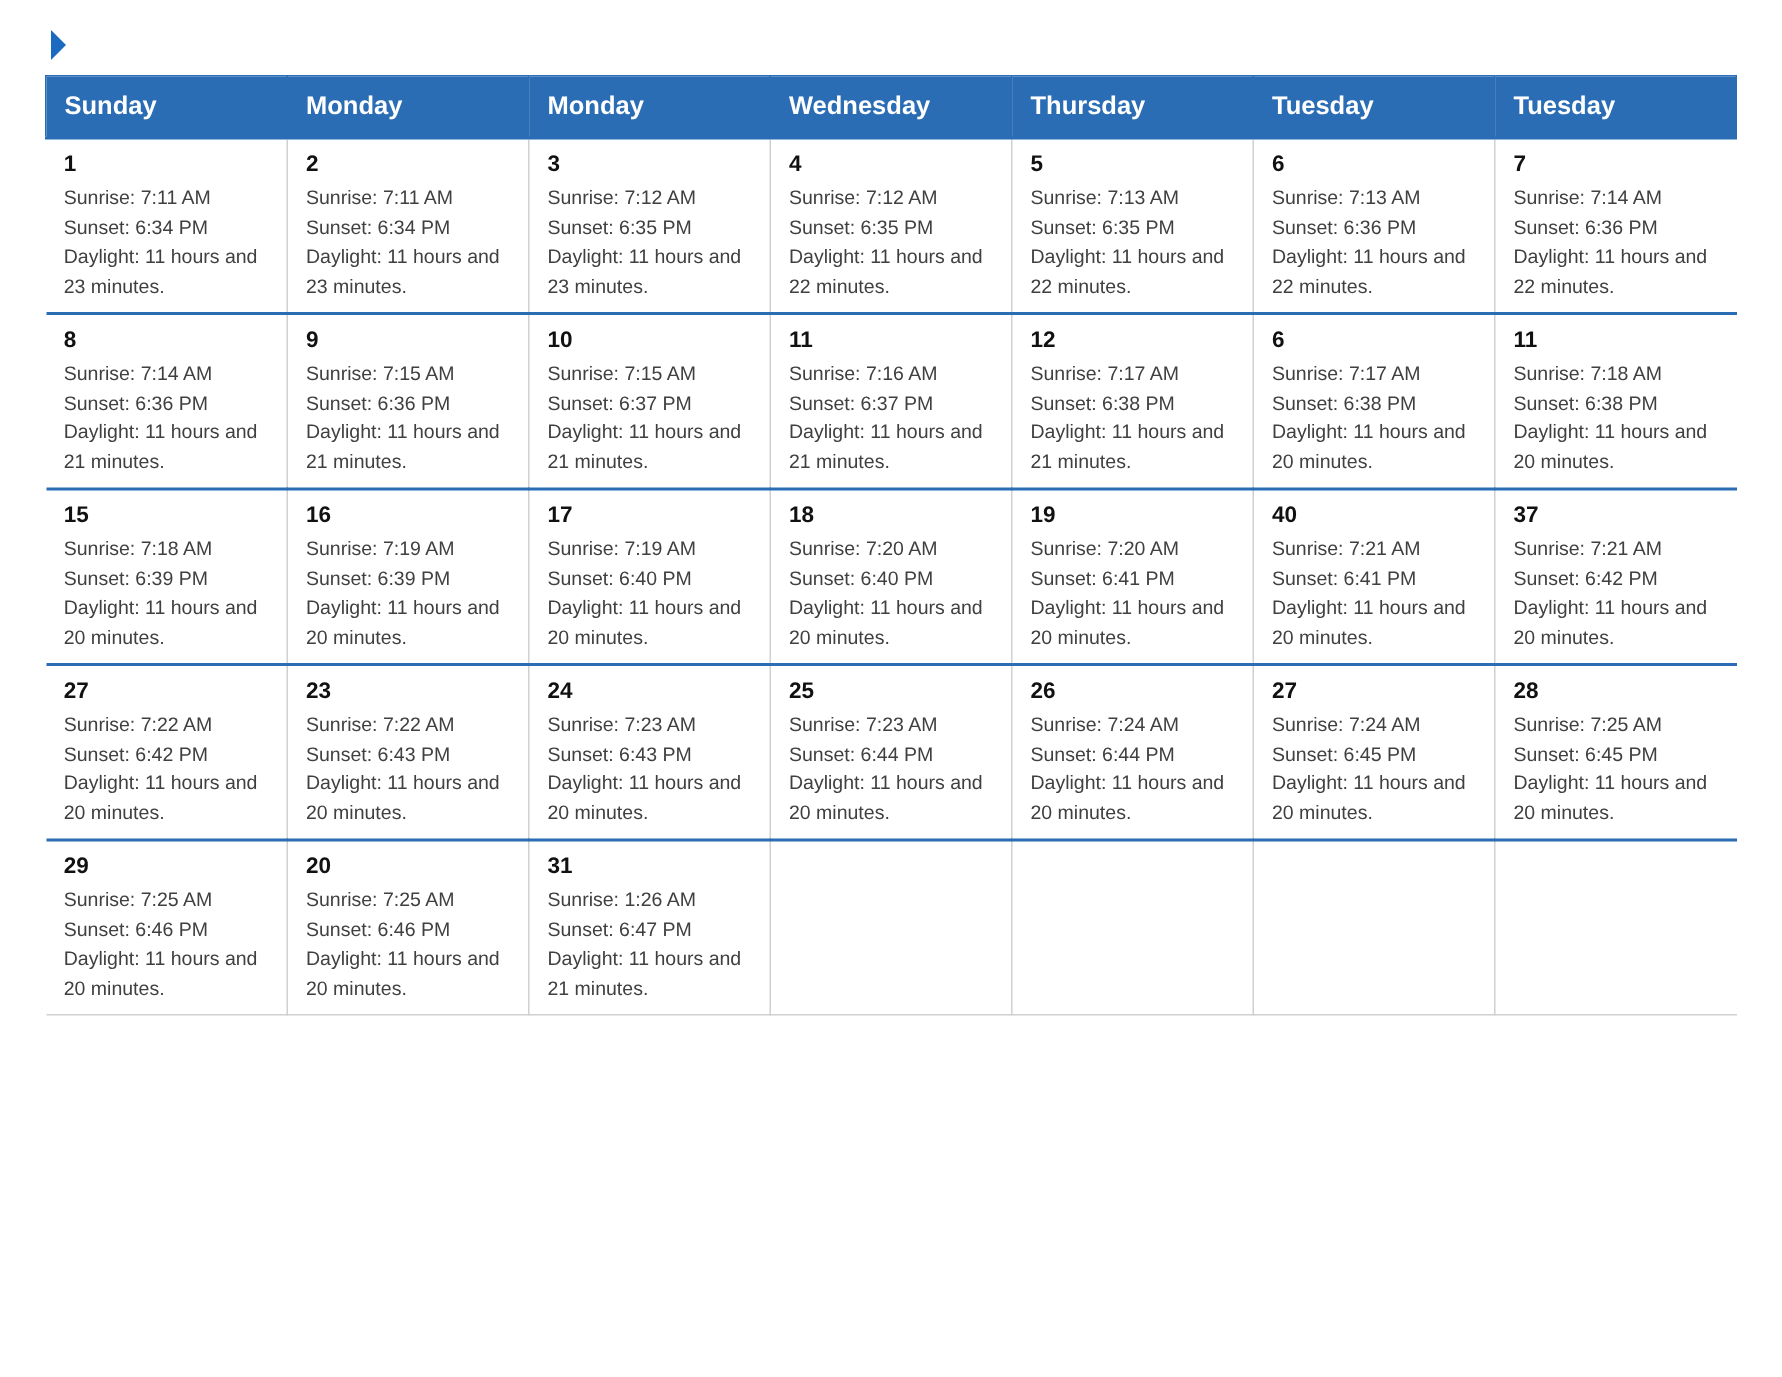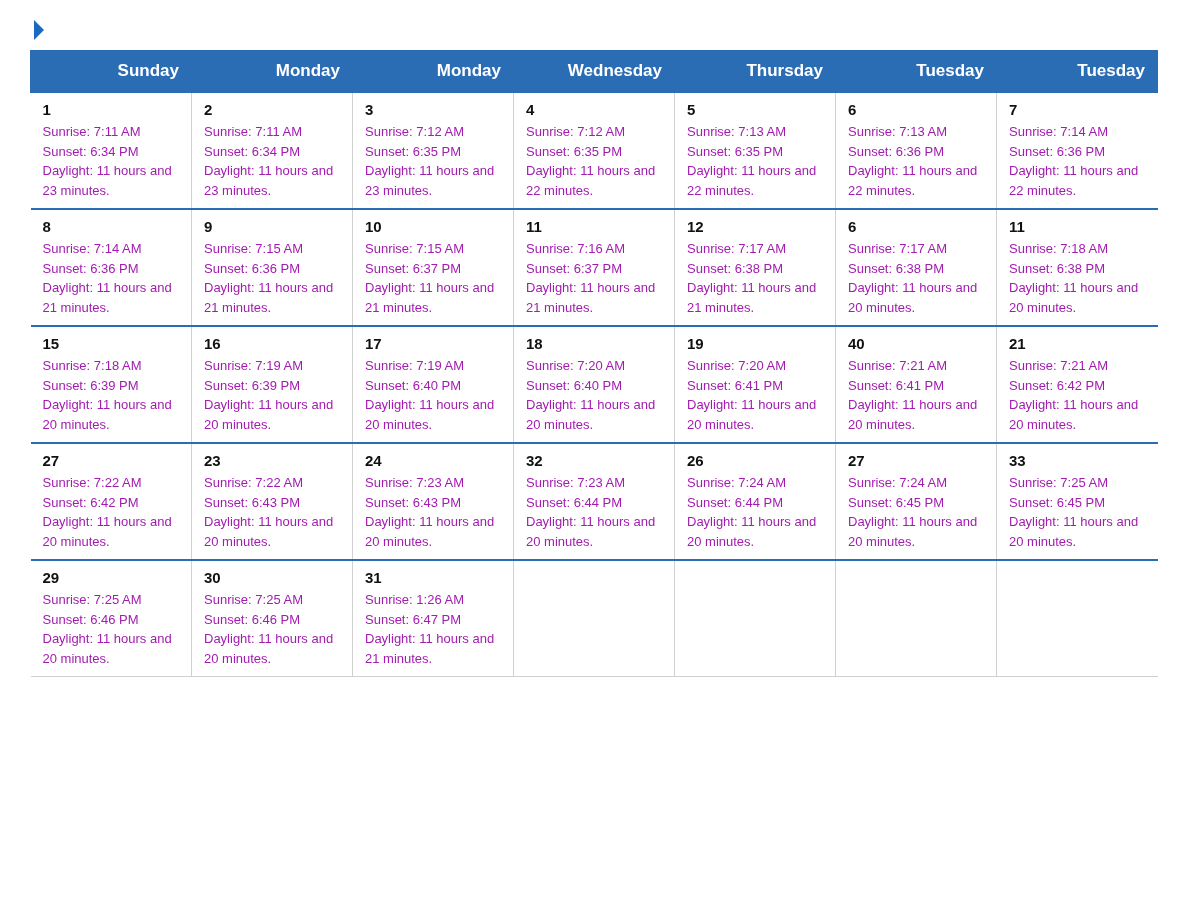--- a/index.html
+++ b/index.html
@@ -64,21 +64,21 @@
       margin-top: 10px;
     }
     .calendar thead tr {
       background-color: #2a6db5;
     }
     .calendar thead th {
       color: #fff;
       font-size: 17px;
       font-weight: bold;
       padding: 10px 12px;
-      text-align: right;
+      text-align: left;
       border: 1px solid #2a6db5;
     }
     .calendar tbody tr {
       border-top: 2px solid #2a6db5;
     }
     .calendar tbody td {
       vertical-align: top;
       padding: 8px 12px;
       border-right: 1px solid #d0d0d0;
       border-bottom: 1px solid #d0d0d0;
@@ -93,21 +93,21 @@
     .day-num {
       font-size: 15px;
       font-weight: bold;
       color: #111;
       margin-bottom: 4px;
       display: block;
     }
     .day-info {
       font-size: 13px;
       line-height: 1.5;
-      color: #a21caf;
+      color: #404040;
     }
     .empty-cell {
       background: #fff;
     }
   </style>
 </head>
 <body>
 
 <div class="header-row">
   <div class="logo">
@@ -295,21 +295,21 @@
       </td>
         <td>
         <span class="day-num">40</span>
         <div class="day-info">
           <span>Sunrise: </span><span>7:21 AM</span><br>
           <span>Sunset: </span><span>6:41 PM</span><br>
           <span>Daylight: </span><span>11 hours and 20 minutes.</span>
         </div>
       </td>
         <td>
-        <span class="day-num">21</span>
+        <span class="day-num">37</span>
         <div class="day-info">
           <span>Sunrise: </span><span>7:21 AM</span><br>
           <span>Sunset: </span><span>6:42 PM</span><br>
           <span>Daylight: </span><span>11 hours and 20 minutes.</span>
         </div>
       </td>
       </tr>
       <tr>
         <td>
         <span class="day-num">27</span>
@@ -329,21 +329,21 @@
       </td>
         <td>
         <span class="day-num">24</span>
         <div class="day-info">
           <span>Sunrise: </span><span>7:23 AM</span><br>
           <span>Sunset: </span><span>6:43 PM</span><br>
           <span>Daylight: </span><span>11 hours and 20 minutes.</span>
         </div>
       </td>
         <td>
-        <span class="day-num">32</span>
+        <span class="day-num">25</span>
         <div class="day-info">
           <span>Sunrise: </span><span>7:23 AM</span><br>
           <span>Sunset: </span><span>6:44 PM</span><br>
           <span>Daylight: </span><span>11 hours and 20 minutes.</span>
         </div>
       </td>
         <td>
         <span class="day-num">26</span>
         <div class="day-info">
           <span>Sunrise: </span><span>7:24 AM</span><br>
@@ -353,39 +353,39 @@
       </td>
         <td>
         <span class="day-num">27</span>
         <div class="day-info">
           <span>Sunrise: </span><span>7:24 AM</span><br>
           <span>Sunset: </span><span>6:45 PM</span><br>
           <span>Daylight: </span><span>11 hours and 20 minutes.</span>
         </div>
       </td>
         <td>
-        <span class="day-num">33</span>
+        <span class="day-num">28</span>
         <div class="day-info">
           <span>Sunrise: </span><span>7:25 AM</span><br>
           <span>Sunset: </span><span>6:45 PM</span><br>
           <span>Daylight: </span><span>11 hours and 20 minutes.</span>
         </div>
       </td>
       </tr>
       <tr>
         <td>
         <span class="day-num">29</span>
         <div class="day-info">
           <span>Sunrise: </span><span>7:25 AM</span><br>
           <span>Sunset: </span><span>6:46 PM</span><br>
           <span>Daylight: </span><span>11 hours and 20 minutes.</span>
         </div>
       </td>
         <td>
-        <span class="day-num">30</span>
+        <span class="day-num">20</span>
         <div class="day-info">
           <span>Sunrise: </span><span>7:25 AM</span><br>
           <span>Sunset: </span><span>6:46 PM</span><br>
           <span>Daylight: </span><span>11 hours and 20 minutes.</span>
         </div>
       </td>
         <td>
         <span class="day-num">31</span>
         <div class="day-info">
           <span>Sunrise: </span><span>1:26 AM</span><br>

